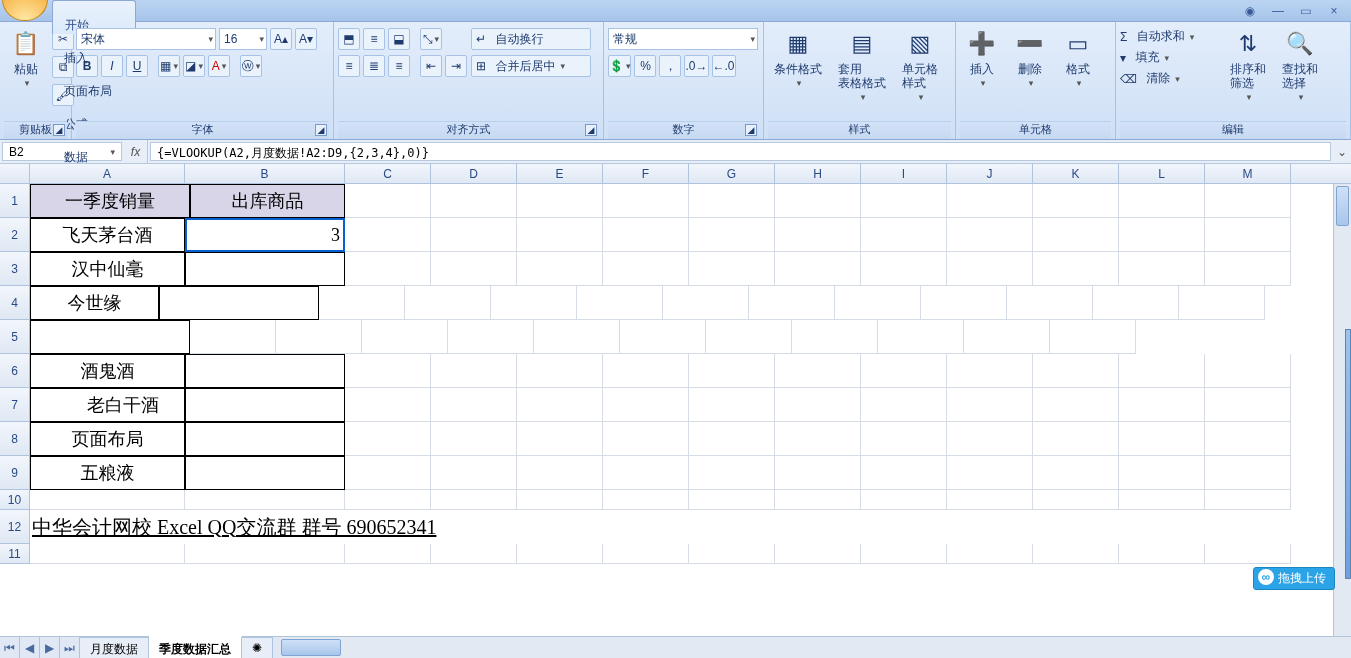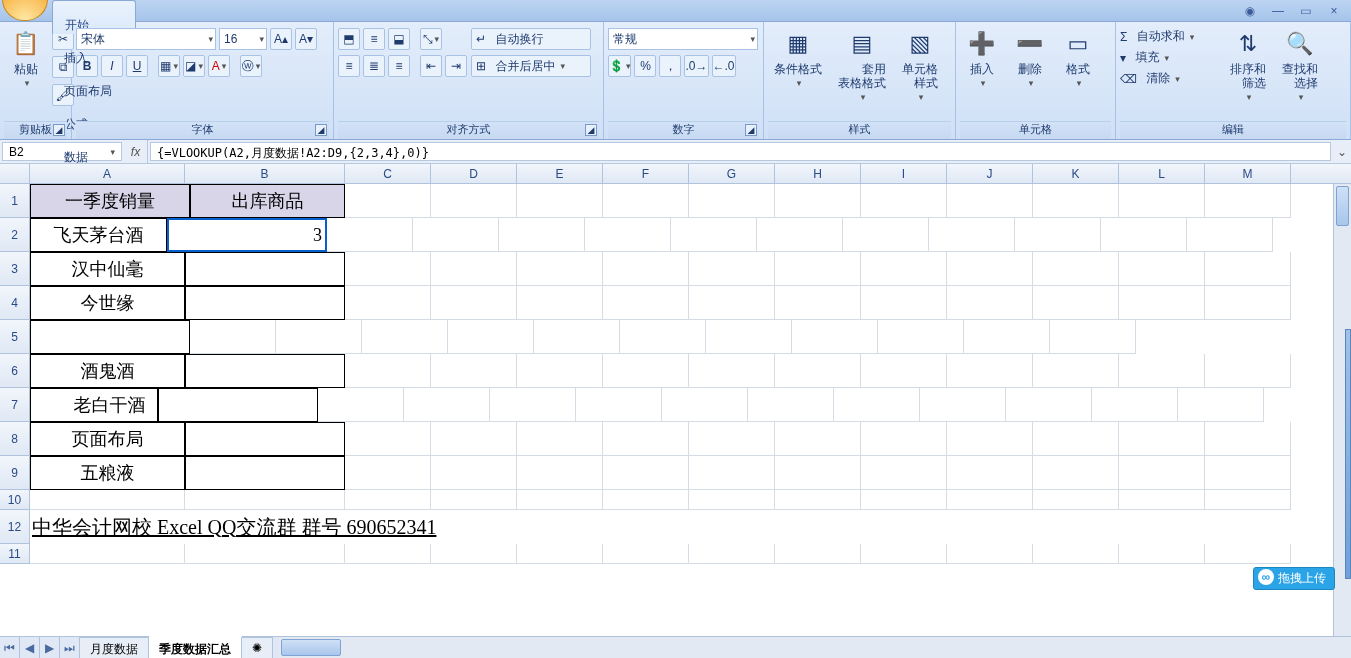--- a/index.html
+++ b/index.html
@@ -58,21 +58,21 @@
 .group-label .dlg {
   position:absolute; right:2px; top:2px; width:12px; height:12px;
   border:1px solid #7a99c8; font-size:9px; line-height:10px; text-align:center;
   background:#e8f0fb; cursor:pointer;
 }
 .big-btn {
   display:flex; flex-direction:column; align-items:center; justify-content:center;
   padding: 4px 6px; gap:2px; cursor:pointer; border-radius:3px;
 }
 .big-btn .ico { width:32px; height:32px; display:flex; align-items:center; justify-content:center; font-size:22px; }
-.big-btn .lbl { text-align:right; line-height:14px; }
+.big-btn .lbl { text-align:left; line-height:14px; }
 .small-btn {
   min-width:22px; height:22px; border:1px solid #a8c2e6; background:#eaf2fc;
   display:inline-flex; align-items:center; justify-content:center;
   font-size:12px; cursor:pointer; border-radius:2px;
 }
 .row { display:flex; gap:3px; align-items:center; }
 .col { display:flex; flex-direction:column; gap:3px; }
 .combo {
   height:22px; border:1px solid #a8c2e6; background:#fff; display:flex; align-items:center;
   padding:0 4px; font-size:12px; position:relative;
@@ -395,21 +395,21 @@
         <div class="cell" style="width: 86px; height: 34px;"></div>
         <div class="cell" style="width: 86px; height: 34px;"></div>
         <div class="cell" style="width: 86px; height: 34px;"></div>
         <div class="cell" style="width: 86px; height: 34px;"></div>
         <div class="cell" style="width: 86px; height: 34px;"></div>
         <div class="cell" style="width: 86px; height: 34px;"></div>
         <div class="cell" style="width: 86px; height: 34px;"></div>
       </div>
       <div class="row-line">
         <div class="rowhead" style="height: 34px;">2</div>
-        <div class="cell bordered center" style="width: 137px; height: 34px;">飞天茅台酒</div>
+        <div class="cell bordered center" style="width: 155px; height: 34px;">飞天茅台酒</div>
         <div class="cell bordered right selected" style="width: 160px; height: 34px;">3</div>
         <div class="cell" style="width: 86px; height: 34px;"></div>
         <div class="cell" style="width: 86px; height: 34px;"></div>
         <div class="cell" style="width: 86px; height: 34px;"></div>
         <div class="cell" style="width: 86px; height: 34px;"></div>
         <div class="cell" style="width: 86px; height: 34px;"></div>
         <div class="cell" style="width: 86px; height: 34px;"></div>
         <div class="cell" style="width: 86px; height: 34px;"></div>
         <div class="cell" style="width: 86px; height: 34px;"></div>
         <div class="cell" style="width: 86px; height: 34px;"></div>
@@ -427,21 +427,21 @@
         <div class="cell" style="width: 86px; height: 34px;"></div>
         <div class="cell" style="width: 86px; height: 34px;"></div>
         <div class="cell" style="width: 86px; height: 34px;"></div>
         <div class="cell" style="width: 86px; height: 34px;"></div>
         <div class="cell" style="width: 86px; height: 34px;"></div>
         <div class="cell" style="width: 86px; height: 34px;"></div>
         <div class="cell" style="width: 86px; height: 34px;"></div>
       </div>
       <div class="row-line">
         <div class="rowhead" style="height: 34px;">4</div>
-        <div class="cell bordered center" style="width: 155px; height: 34px;">今世缘</div>
+        <div class="cell bordered center" style="width: 129px; height: 34px;">今世缘</div>
         <div class="cell bordered right" style="width: 160px; height: 34px;"></div>
         <div class="cell" style="width: 86px; height: 34px;"></div>
         <div class="cell" style="width: 86px; height: 34px;"></div>
         <div class="cell" style="width: 86px; height: 34px;"></div>
         <div class="cell" style="width: 86px; height: 34px;"></div>
         <div class="cell" style="width: 86px; height: 34px;"></div>
         <div class="cell" style="width: 86px; height: 34px;"></div>
         <div class="cell" style="width: 86px; height: 34px;"></div>
         <div class="cell" style="width: 86px; height: 34px;"></div>
         <div class="cell" style="width: 86px; height: 34px;"></div>
@@ -474,21 +474,21 @@
         <div class="cell" style="width: 86px; height: 34px;"></div>
         <div class="cell" style="width: 86px; height: 34px;"></div>
         <div class="cell" style="width: 86px; height: 34px;"></div>
         <div class="cell" style="width: 86px; height: 34px;"></div>
         <div class="cell" style="width: 86px; height: 34px;"></div>
         <div class="cell" style="width: 86px; height: 34px;"></div>
         <div class="cell" style="width: 86px; height: 34px;"></div>
       </div>
       <div class="row-line">
         <div class="rowhead" style="height: 34px;">7</div>
-        <div class="cell bordered center" style="width: 128px; height: 34px; padding-left: 35px;">老白干酒</div>
+        <div class="cell bordered center" style="width: 155px; height: 34px; padding-left: 35px;">老白干酒</div>
         <div class="cell bordered right" style="width: 160px; height: 34px;"></div>
         <div class="cell" style="width: 86px; height: 34px;"></div>
         <div class="cell" style="width: 86px; height: 34px;"></div>
         <div class="cell" style="width: 86px; height: 34px;"></div>
         <div class="cell" style="width: 86px; height: 34px;"></div>
         <div class="cell" style="width: 86px; height: 34px;"></div>
         <div class="cell" style="width: 86px; height: 34px;"></div>
         <div class="cell" style="width: 86px; height: 34px;"></div>
         <div class="cell" style="width: 86px; height: 34px;"></div>
         <div class="cell" style="width: 86px; height: 34px;"></div>

